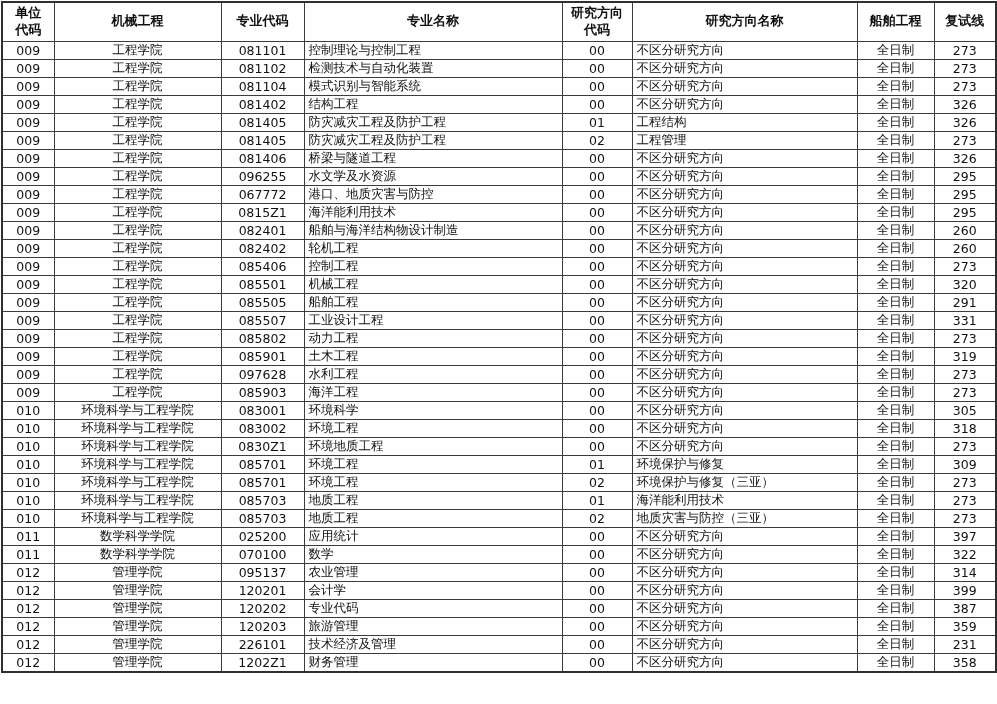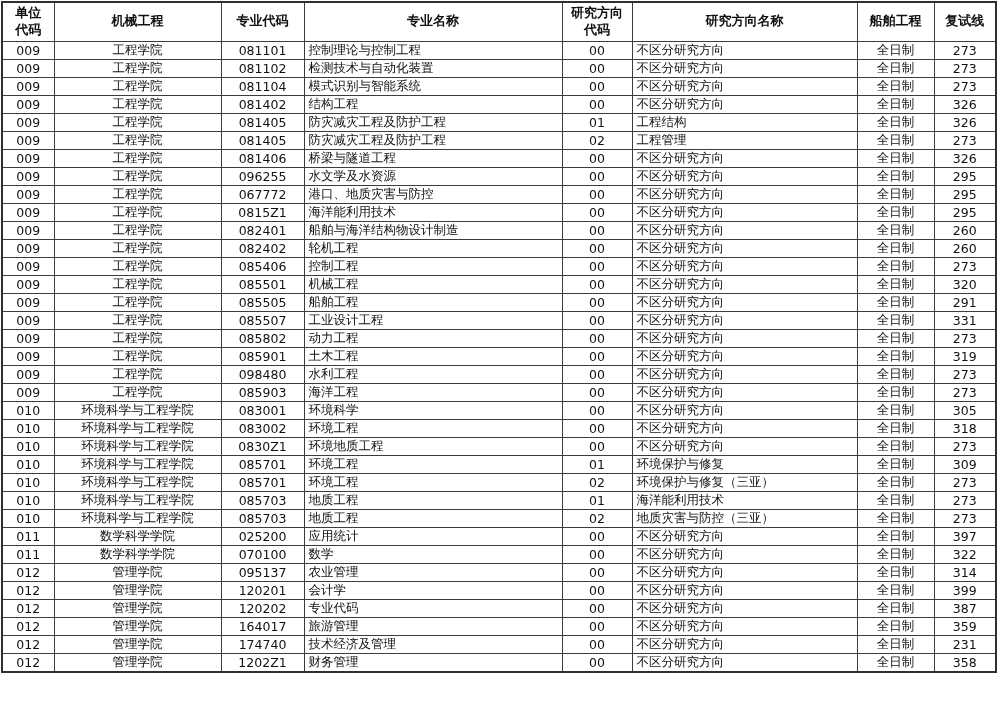--- a/index.html
+++ b/index.html
@@ -255,21 +255,21 @@
           <td class="c3">085901</td>
           <td class="c4">土木工程</td>
           <td class="c5">00</td>
           <td class="c6">不区分研究方向</td>
           <td class="c7">全日制</td>
           <td class="c8">319</td>
         </tr>
         <tr>
           <td class="c1">009</td>
           <td class="c2">工程学院</td>
-          <td class="c3">098480</td>
+          <td class="c3">097628</td>
           <td class="c4">水利工程</td>
           <td class="c5">00</td>
           <td class="c6">不区分研究方向</td>
           <td class="c7">全日制</td>
           <td class="c8">273</td>
         </tr>
         <tr>
           <td class="c1">009</td>
           <td class="c2">工程学院</td>
           <td class="c3">085903</td>
@@ -395,31 +395,31 @@
           <td class="c3">120202</td>
           <td class="c4">专业代码</td>
           <td class="c5">00</td>
           <td class="c6">不区分研究方向</td>
           <td class="c7">全日制</td>
           <td class="c8">387</td>
         </tr>
         <tr>
           <td class="c1">012</td>
           <td class="c2">管理学院</td>
-          <td class="c3">164017</td>
+          <td class="c3">120203</td>
           <td class="c4">旅游管理</td>
           <td class="c5">00</td>
           <td class="c6">不区分研究方向</td>
           <td class="c7">全日制</td>
           <td class="c8">359</td>
         </tr>
         <tr>
           <td class="c1">012</td>
           <td class="c2">管理学院</td>
-          <td class="c3">174740</td>
+          <td class="c3">226101</td>
           <td class="c4">技术经济及管理</td>
           <td class="c5">00</td>
           <td class="c6">不区分研究方向</td>
           <td class="c7">全日制</td>
           <td class="c8">231</td>
         </tr>
         <tr>
           <td class="c1">012</td>
           <td class="c2">管理学院</td>
           <td class="c3">1202Z1</td>

